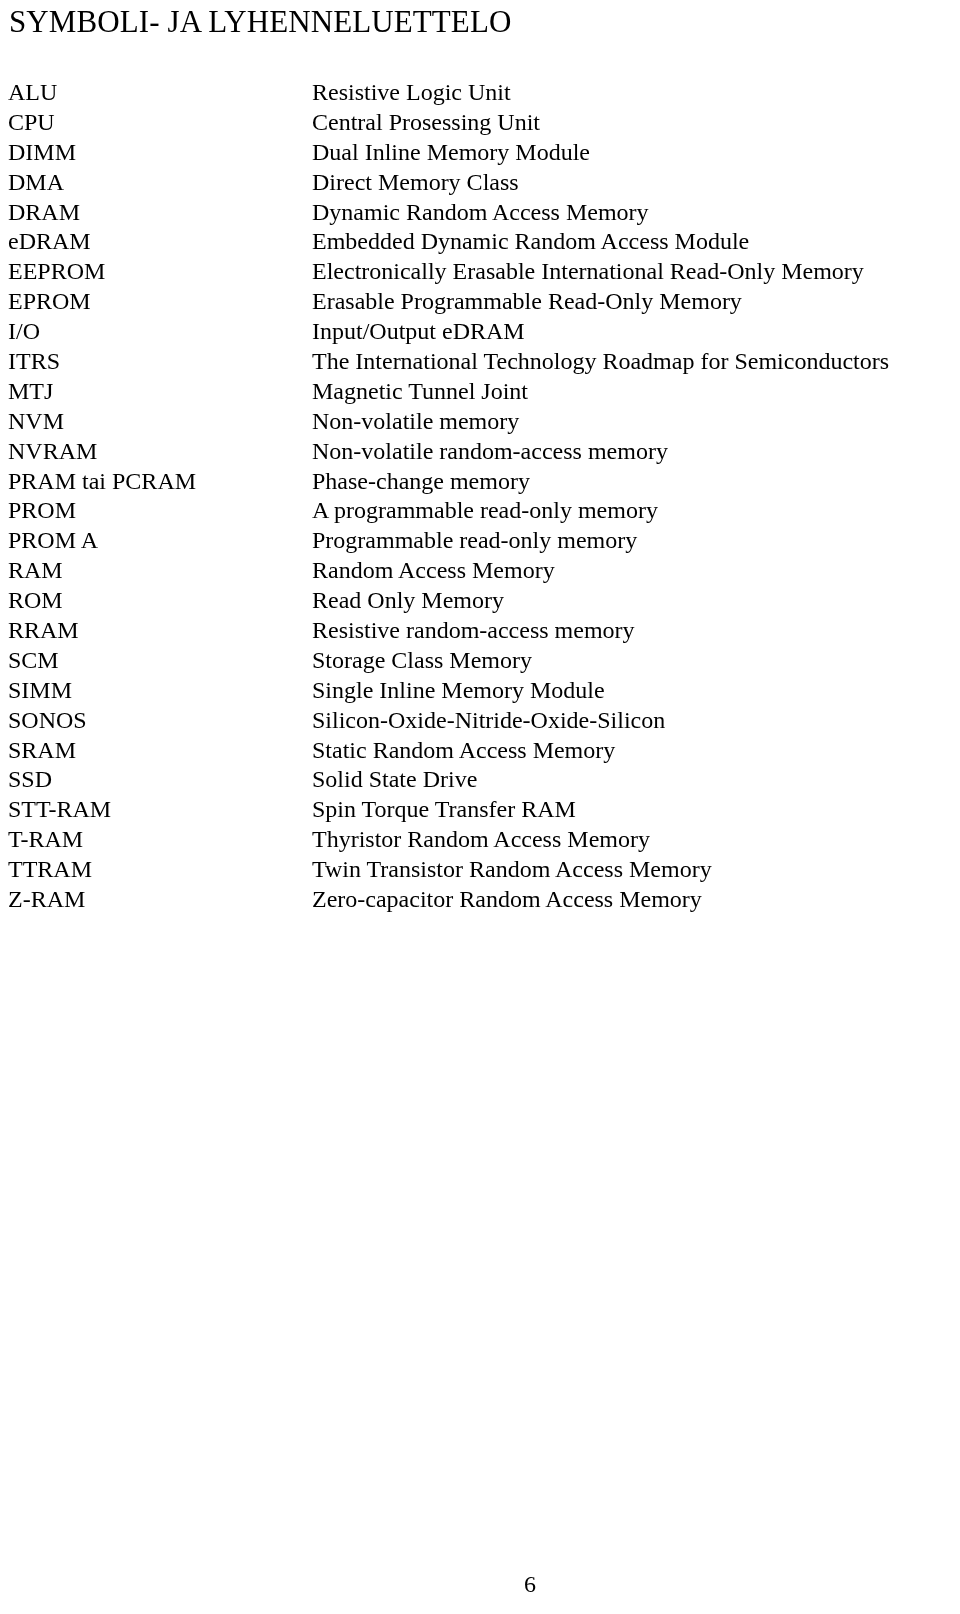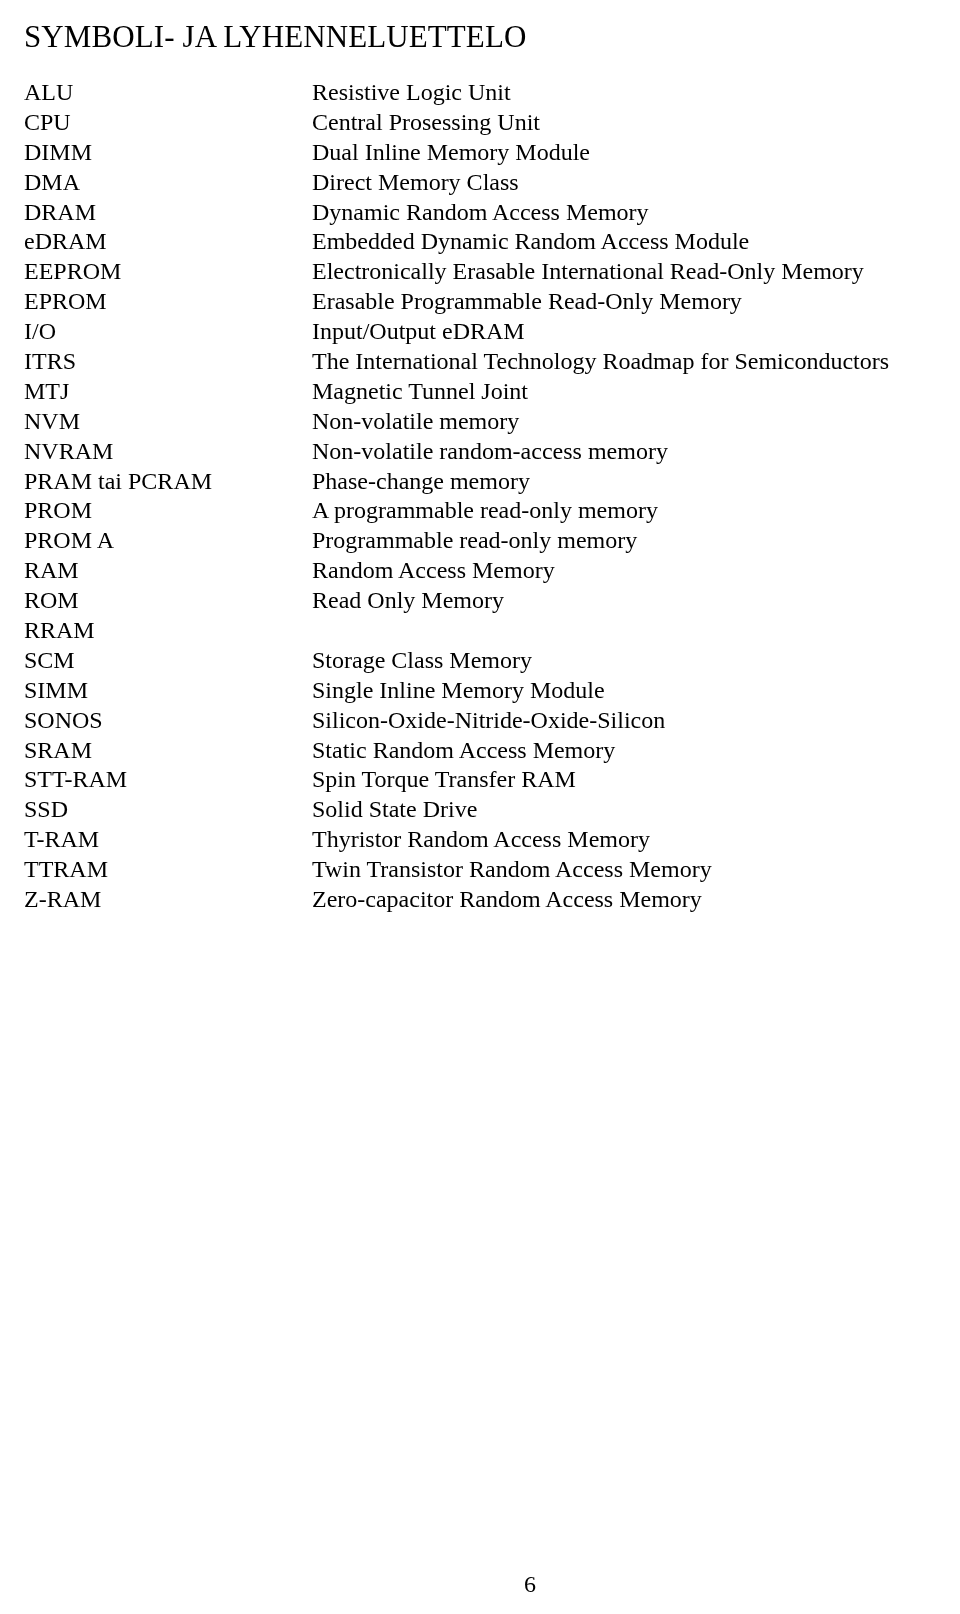--- a/index.html
+++ b/index.html
@@ -24,39 +24,39 @@
   }
   .page-title {
     position: absolute;
     left: 8px;
     top: 2px;
     font-size: 31px;
     line-height: 38px;
     letter-spacing: 0.1px;
     white-space: nowrap;
     font-weight: normal;
-    margin: 16px;
+    margin: 1px;
   }
   .abbrev-list {
     position: absolute;
     left: 0;
     top: 78px;
     width: 960px;
   }
   .abbrev-row {
     display: block;
     position: relative;
     height: 29.9px;
     line-height: 29.9px;
     font-size: 24px;
     white-space: nowrap;
   }
   .abbrev-term {
     position: absolute;
-    left: 24px;
+    left: 8px;
     top: 0;
     display: block;
   }
   .abbrev-def {
     position: absolute;
     left: 312px;
     top: 0;
     display: block;
   }
   .page-number {
@@ -144,44 +144,45 @@
       <div class="abbrev-row">
         <span class="abbrev-term">RAM</span>
         <span class="abbrev-def">Random Access Memory</span>
       </div>
       <div class="abbrev-row">
         <span class="abbrev-term">ROM</span>
         <span class="abbrev-def">Read Only Memory</span>
       </div>
       <div class="abbrev-row">
         <span class="abbrev-term">RRAM</span>
+        <span class="abbrev-def">Resistive random-access memory</span>
       </div>
       <div class="abbrev-row">
         <span class="abbrev-term">SCM</span>
         <span class="abbrev-def">Storage Class Memory</span>
       </div>
       <div class="abbrev-row">
         <span class="abbrev-term">SIMM</span>
         <span class="abbrev-def">Single Inline Memory Module</span>
       </div>
       <div class="abbrev-row">
         <span class="abbrev-term">SONOS</span>
         <span class="abbrev-def">Silicon-Oxide-Nitride-Oxide-Silicon</span>
       </div>
       <div class="abbrev-row">
         <span class="abbrev-term">SRAM</span>
         <span class="abbrev-def">Static Random Access Memory</span>
       </div>
       <div class="abbrev-row">
+        <span class="abbrev-term">SSD</span>
+        <span class="abbrev-def">Solid State Drive</span>
+      </div>
+      <div class="abbrev-row">
         <span class="abbrev-term">STT-RAM</span>
         <span class="abbrev-def">Spin Torque Transfer RAM</span>
-      </div>
-      <div class="abbrev-row">
-        <span class="abbrev-term">SSD</span>
-        <span class="abbrev-def">Solid State Drive</span>
       </div>
       <div class="abbrev-row">
         <span class="abbrev-term">T-RAM</span>
         <span class="abbrev-def">Thyristor Random Access Memory</span>
       </div>
       <div class="abbrev-row">
         <span class="abbrev-term">TTRAM</span>
         <span class="abbrev-def">Twin Transistor Random Access Memory</span>
       </div>
       <div class="abbrev-row">

